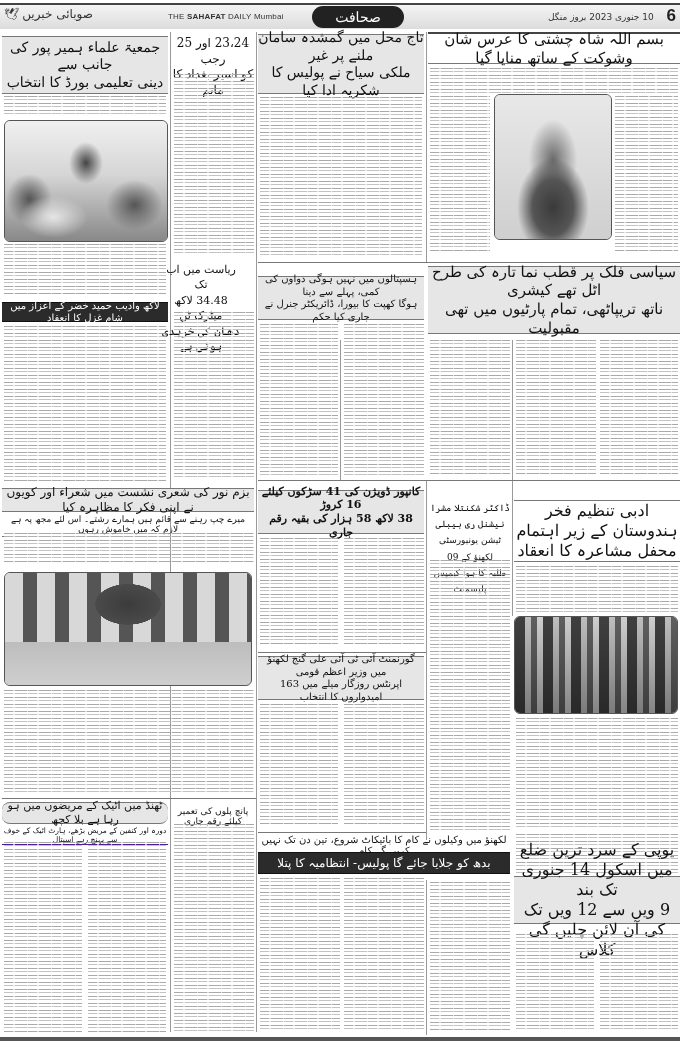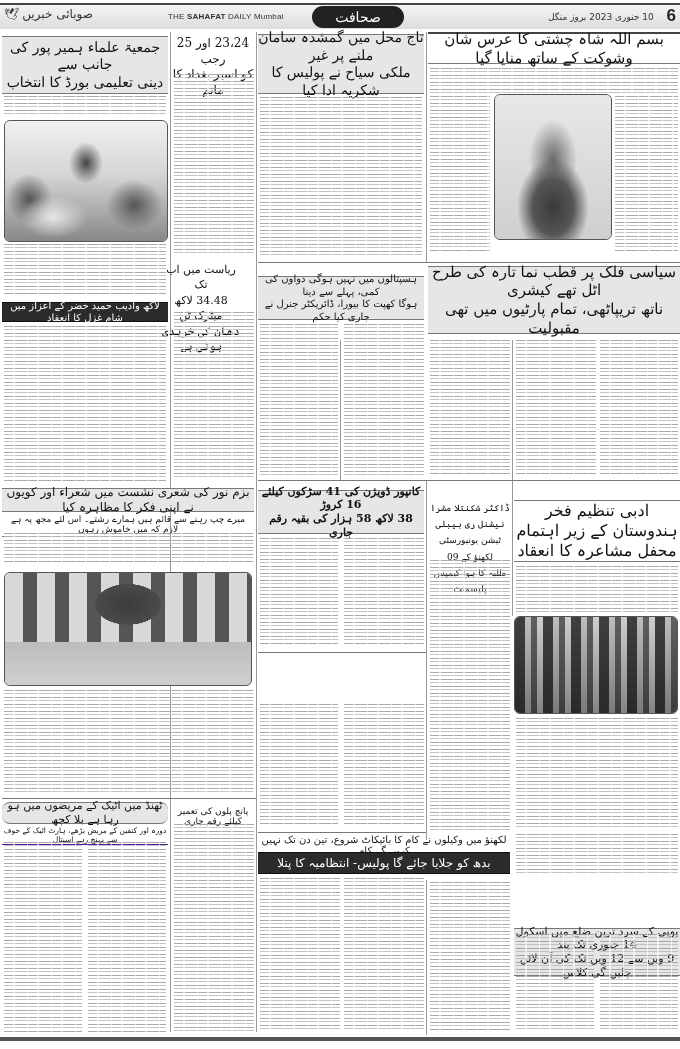--- a/index.html
+++ b/index.html
@@ -175,20 +175,24 @@
   <div class="txt" style="left:516px;top:566px;width:162px;height:46px;"></div>
   <div class="photo" style="left:514px;top:616px;width:164px;height:98px;background:#bbb;">
     <div class="scene" style="background:
       repeating-linear-gradient(to right, #444 0px, #444 10px, #ccc 10px, #ccc 16px, #666 16px, #666 22px, #ddd 22px, #ddd 28px),
       linear-gradient(#eee, #999);
       background-blend-mode: multiply;"></div>
   </div>
   <div class="txt" style="left:516px;top:718px;width:162px;height:112px;"></div>
 
   <div class="rule-h" style="left:258px;top:652px;width:168px;"></div>
+  <div class="hl" style="left:258px;top:656px;width:166px;height:44px;font-size:10px;">
+    <span>گورنمنٹ آئی ٹی آئی علی گنج لکھنؤ میں وزیر اعظم قومی</span>
+    <span>اپرنٹس روزگار میلے میں 163 امیدواروں کا انتخاب</span>
+  </div>
   <div class="txt" style="left:260px;top:704px;width:78px;height:122px;"></div>
   <div class="txt" style="left:344px;top:704px;width:80px;height:122px;"></div>
 
   <div class="rule-h" style="left:2px;top:798px;width:254px;"></div>
   <div class="hl" style="left:2px;top:802px;width:166px;height:22px;font-size:11px;border-radius:8px;">
     <span>ٹھنڈ میں اٹیک کے مریضوں میں ہو رہا ہے بلا کچھ</span>
   </div>
   <div class="sub" style="left:2px;top:826px;width:166px;font-size:7.5px;border-bottom:1px solid #4c1d95;padding-bottom:0;">دورہ اور کنفین کے مریض بڑھے، ہارٹ اٹیک کے خوف سے پہنچ رہے اسپتال</div>
   <div class="txt" style="left:4px;top:842px;width:78px;height:190px;"></div>
   <div class="txt" style="left:88px;top:842px;width:78px;height:190px;"></div>
@@ -200,21 +204,21 @@
   <div class="sub" style="left:258px;top:834px;width:252px;font-size:10px;">لکھنؤ میں وکیلوں نے کام کا بائیکاٹ شروع، تین دن تک نہیں کریں گے کام</div>
   <div class="hl dark" style="left:258px;top:852px;width:252px;height:22px;font-size:12px;font-weight:400;">
     <span>بدھ کو جلایا جائے گا پولیس- انتظامیہ کا پتلا</span>
   </div>
   <div class="txt" style="left:260px;top:878px;width:80px;height:154px;"></div>
   <div class="txt" style="left:344px;top:878px;width:80px;height:154px;"></div>
   <div class="txt" style="left:430px;top:878px;width:0px;height:0px;"></div>
 
   <div class="txt" style="left:516px;top:834px;width:162px;height:40px;"></div>
 
-  <div class="hl" style="left:514px;top:928px;width:166px;height:48px;font-size:11px;">
+  <div class="hl" style="left:514px;top:876px;width:166px;height:48px;font-size:16px;">
     <span>یوپی کے سرد ترین ضلع میں اسکول 14 جنوری تک بند</span>
     <span>9 ویں سے 12 ویں تک کی آن لائن چلیں گی کلاس</span>
   </div>
   <div class="txt" style="left:430px;top:882px;width:80px;height:150px;"></div>
   <div class="txt" style="left:516px;top:934px;width:78px;height:98px;"></div>
   <div class="txt" style="left:600px;top:934px;width:78px;height:98px;"></div>
 
   <div class="bottom-bar"></div>
 </div>
 

